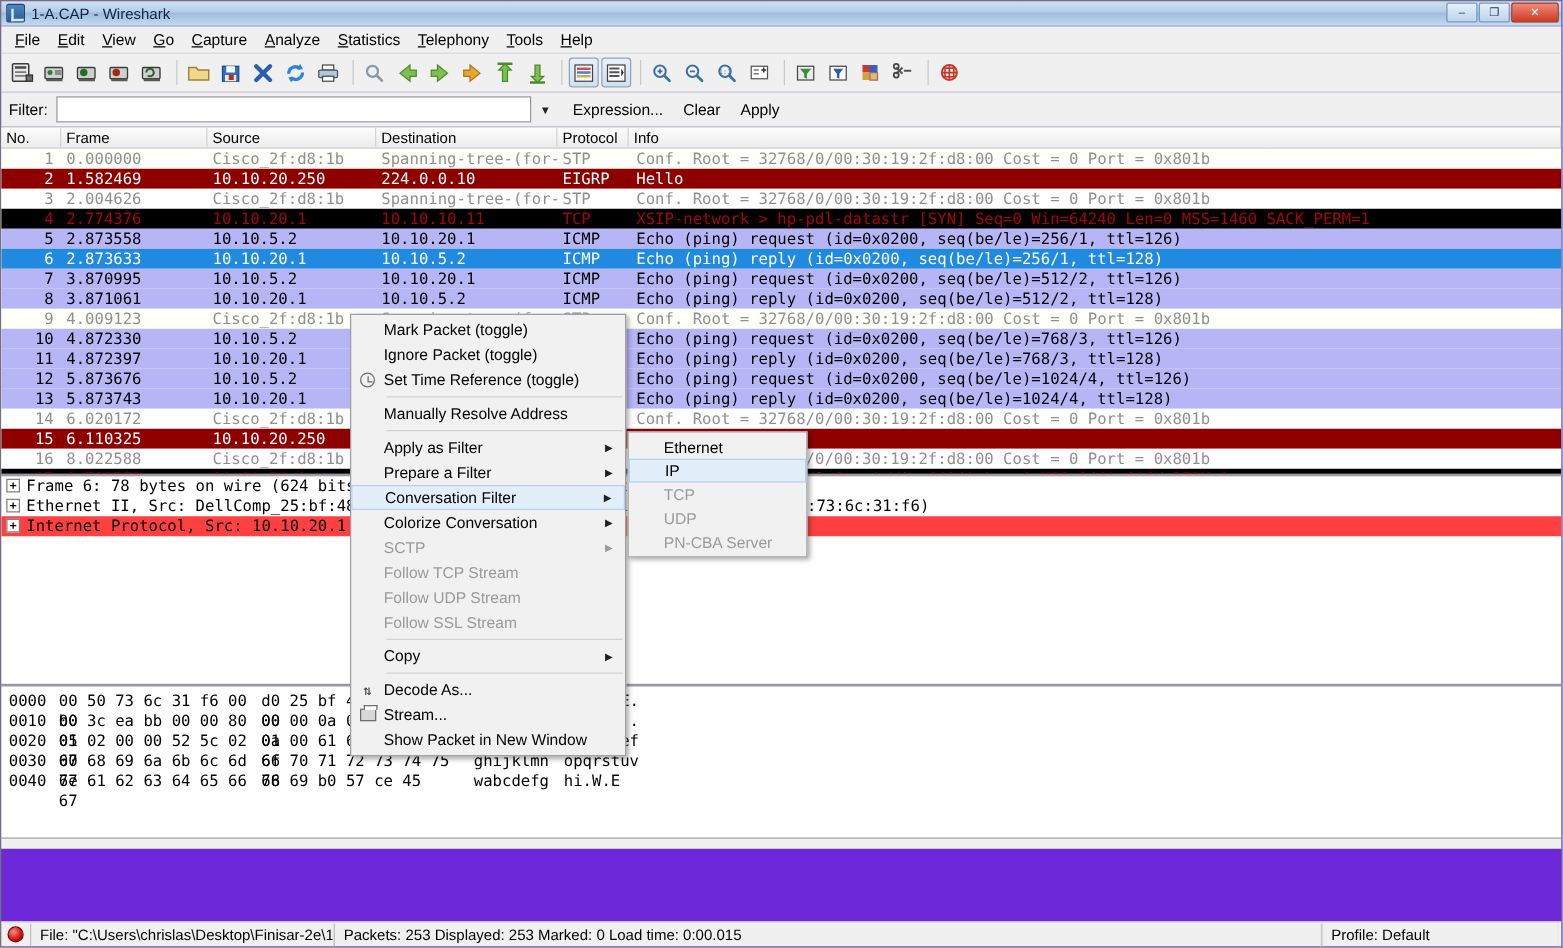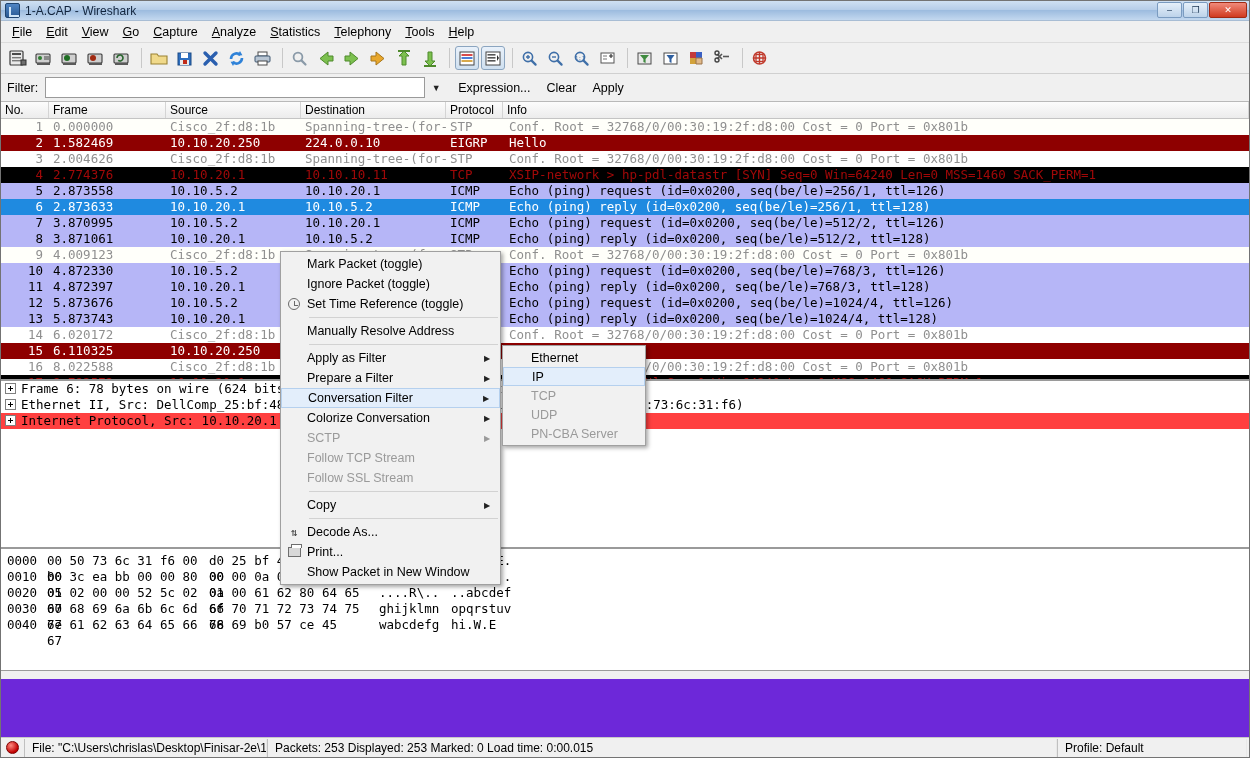--- a/index.html
+++ b/index.html
@@ -855,20 +855,25 @@
         <span class="txt">SCTP</span>
         <span class="arr">▶</span>
       </div>
       <div class="item disabled">
         <span class="gut"></span>
         <span class="txt">Follow TCP Stream</span>
         <span class="arr"></span>
       </div>
       <div class="item disabled">
         <span class="gut"></span>
+        <span class="txt">Follow UDP Stream</span>
+        <span class="arr"></span>
+      </div>
+      <div class="item disabled">
+        <span class="gut"></span>
         <span class="txt">Follow SSL Stream</span>
         <span class="arr"></span>
       </div>
       <div class="sep"></div>
       <div class="item">
         <span class="gut"></span>
         <span class="txt">Copy</span>
         <span class="arr">▶</span>
       </div>
       <div class="sep"></div>
@@ -876,21 +881,21 @@
         <span class="gut">
           <span class="decodeicon">⇅</span>
         </span>
         <span class="txt">Decode As...</span>
         <span class="arr"></span>
       </div>
       <div class="item">
         <span class="gut">
           <span class="printericon"></span>
         </span>
-        <span class="txt">Print...</span>
+        <span class="txt">Stream...</span>
         <span class="arr"></span>
       </div>
       <div class="item">
         <span class="gut"></span>
         <span class="txt">Show Packet in New Window</span>
         <span class="arr"></span>
       </div>
     </div>
 
   <div id="submenu">

